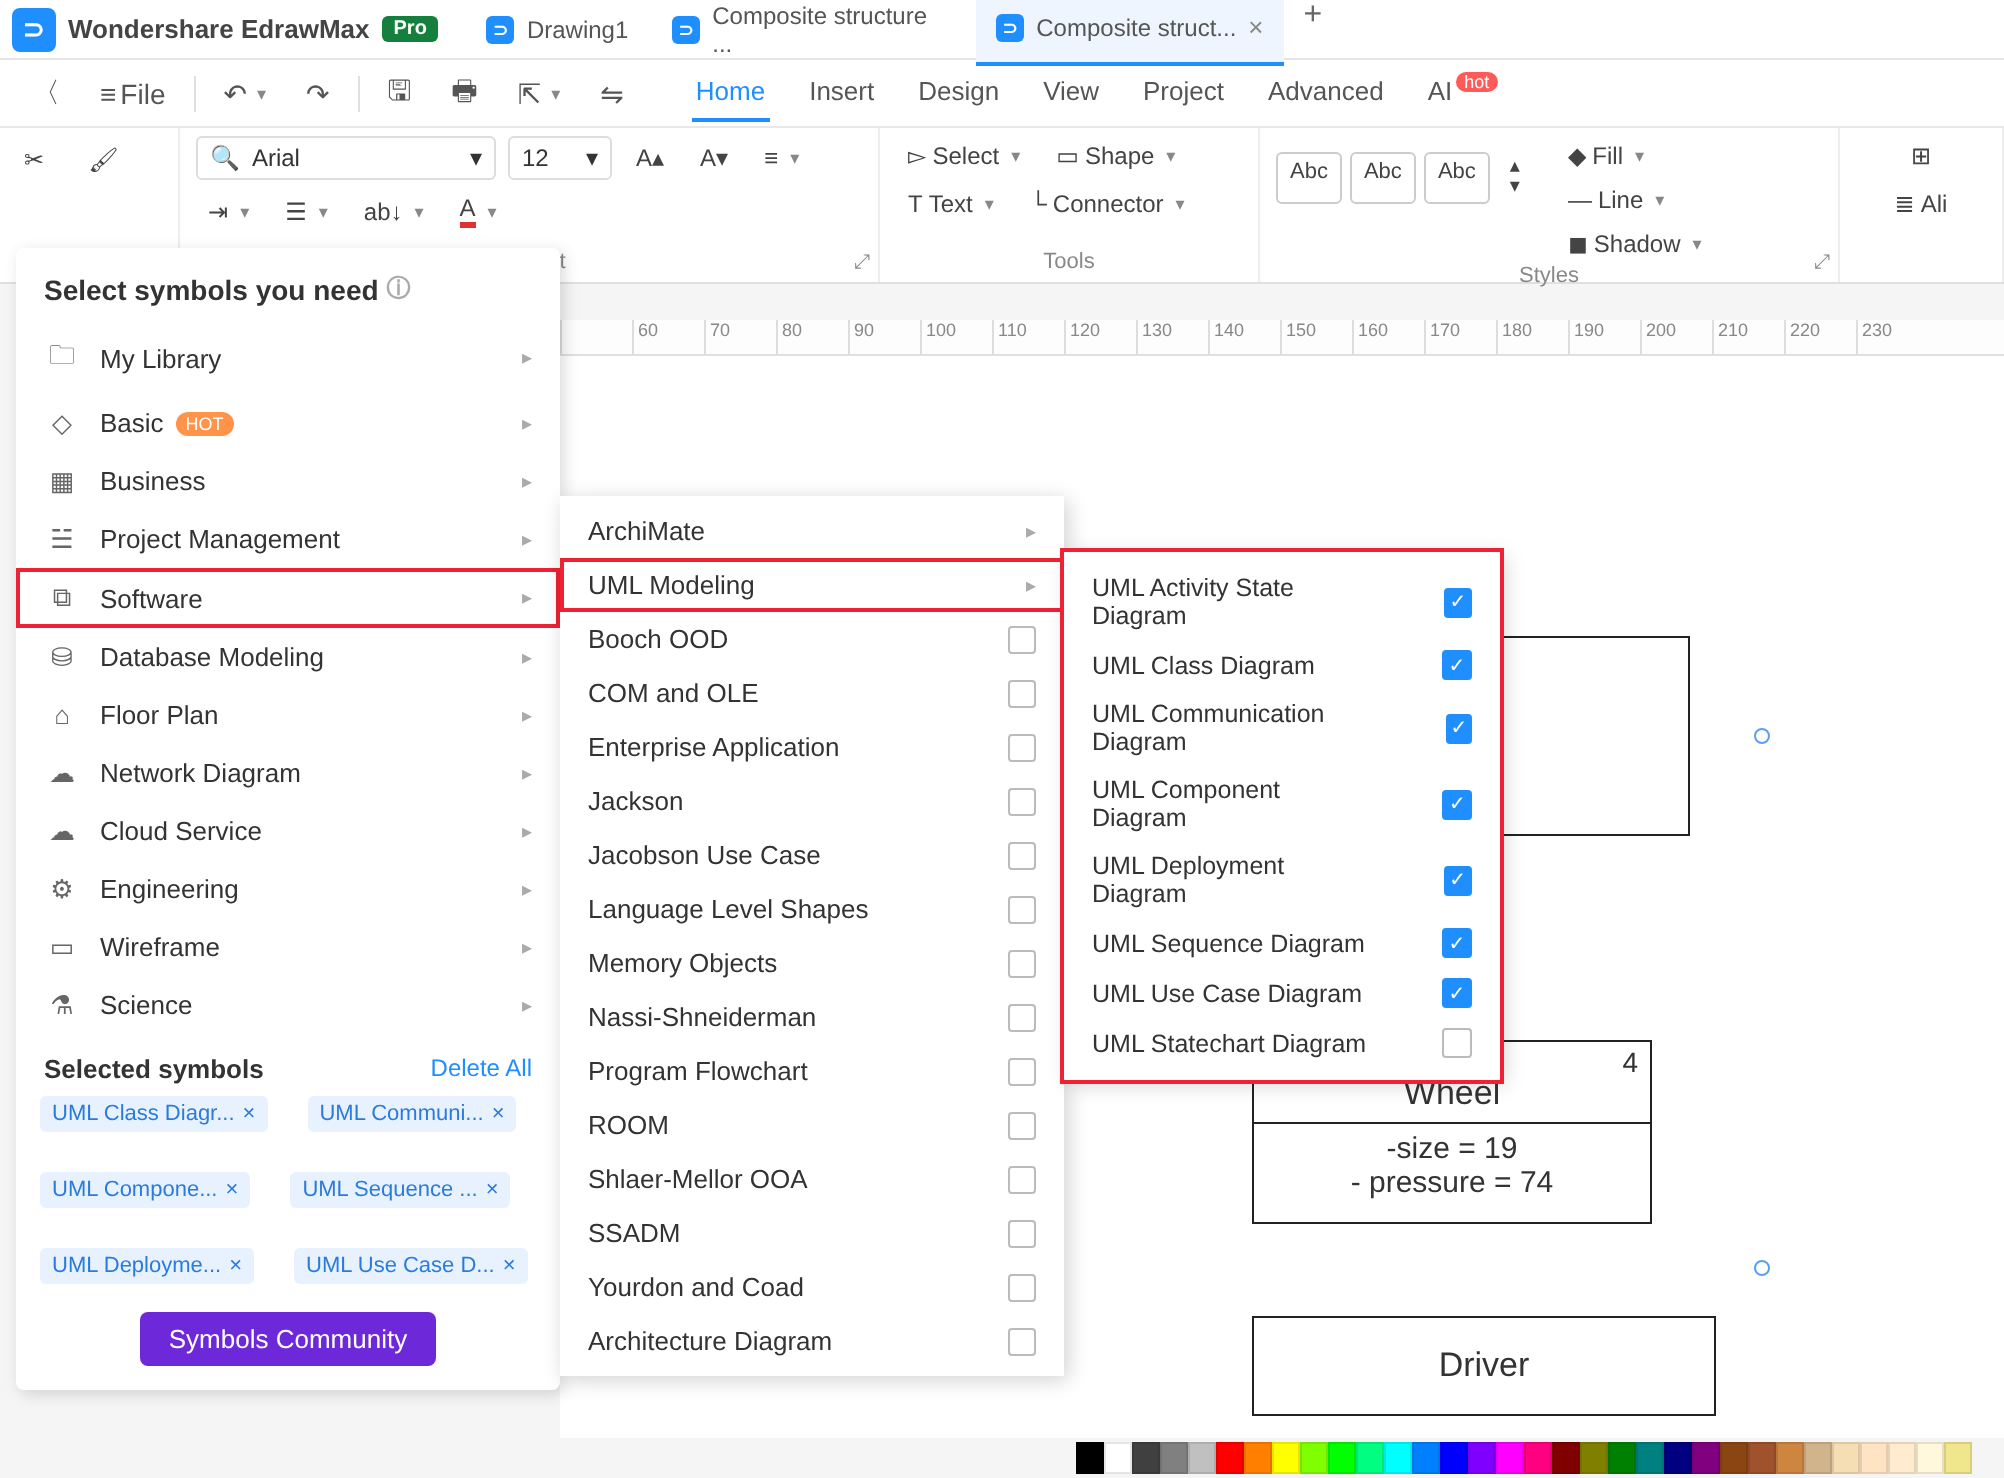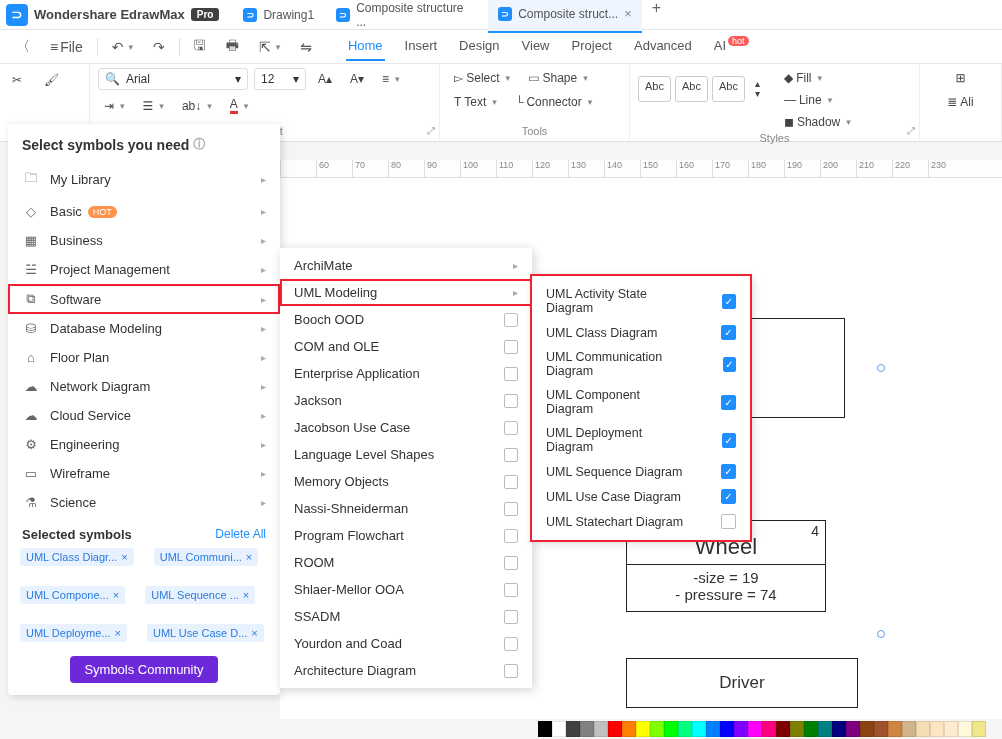--- a/index.html
+++ b/index.html
@@ -2,21 +2,21 @@
 <html><head>
 <meta charset="utf-8">
 <style>
 * { box-sizing: border-box; margin: 0; padding: 0; font-family: -apple-system, BlinkMacSystemFont, "Segoe UI", Arial, sans-serif; }
 body { background: #f5f5f5; width: 1002px; height: 739px; overflow: hidden; position: relative; font-size: 13px; color: #333; }
 
 
 .titlebar { height: 30px; background: #fff; display: flex; align-items: center; padding: 0 6px; border-bottom: 1px solid #e5e5e5; }
 .app-logo { width: 22px; height: 22px; background: #1f8fff; border-radius: 4px; display: flex; align-items: center; justify-content: center; color: #fff; font-weight: bold; margin-right: 6px; }
 .app-title { font-size: 13px; font-weight: 600; color: #444; }
-.badge-pro { background: #404040; color: #fff; font-size: 10px; font-weight: 700; padding: 1px 6px; border-radius: 3px; margin-left: 6px; }
+.badge-pro { background: #15803d; color: #fff; font-size: 10px; font-weight: 700; padding: 1px 6px; border-radius: 3px; margin-left: 6px; }
 .tabs { display: flex; margin-left: 14px; gap: 2px; }
 .tab { display: flex; align-items: center; padding: 4px 10px; font-size: 12px; color: #555; max-width: 160px; }
 .tab.active { background: #eef5ff; border-bottom: 2px solid #1f8fff; }
 .tab-icon { width: 14px; height: 14px; background: #1f8fff; border-radius: 3px; margin-right: 6px; flex-shrink: 0; display:flex;align-items:center;justify-content:center;color:#fff;font-size:9px;font-weight:bold; }
 .tab-close { margin-left: 6px; color: #888; font-size: 13px; }
 .tab-add { padding: 2px 8px; color: #666; font-size: 16px; }
 
 
 .menubar { height: 34px; background: #fff; display: flex; align-items: center; padding: 0 10px; border-bottom: 1px solid #e8e8e8; gap: 8px; }
 .mb-btn { padding: 4px 6px; color: #555; font-size: 14px; display: flex; align-items: center; gap: 2px; }
@@ -218,21 +218,21 @@
       <span>200</span>
       <span>210</span>
       <span>220</span>
       <span>230</span>
   </div>
   <div class="canvas">
     <div class="dia-box" style="left:430px; top:140px; width:135px; height:100px;"></div>
     <div class="handle" style="left:597px; top:186px;"></div>
     <div class="dia-box" style="left:346px; top:342px; width:200px; height:92px;">
       <div style="position:absolute;top:2px;right:6px;font-size:14px">4</div>
-      <div style="font-size:22px;border-bottom:1.5px solid #222;width:100%;padding:4px 0">Wheel</div>
+      <div style="font-size:17px;border-bottom:1.5px solid #222;width:100%;padding:4px 0">Wheel</div>
       <div style="font-size:15px;padding-top:4px">-size = 19</div>
       <div style="font-size:15px">- pressure = 74</div>
     </div>
     <div class="handle" style="left:597px; top:452px;"></div>
     <div class="dia-box" style="left:346px; top:480px; width:232px; height:50px;">
       <div style="font-size:17px">Driver</div>
     </div>
   </div>
 </div>
 

